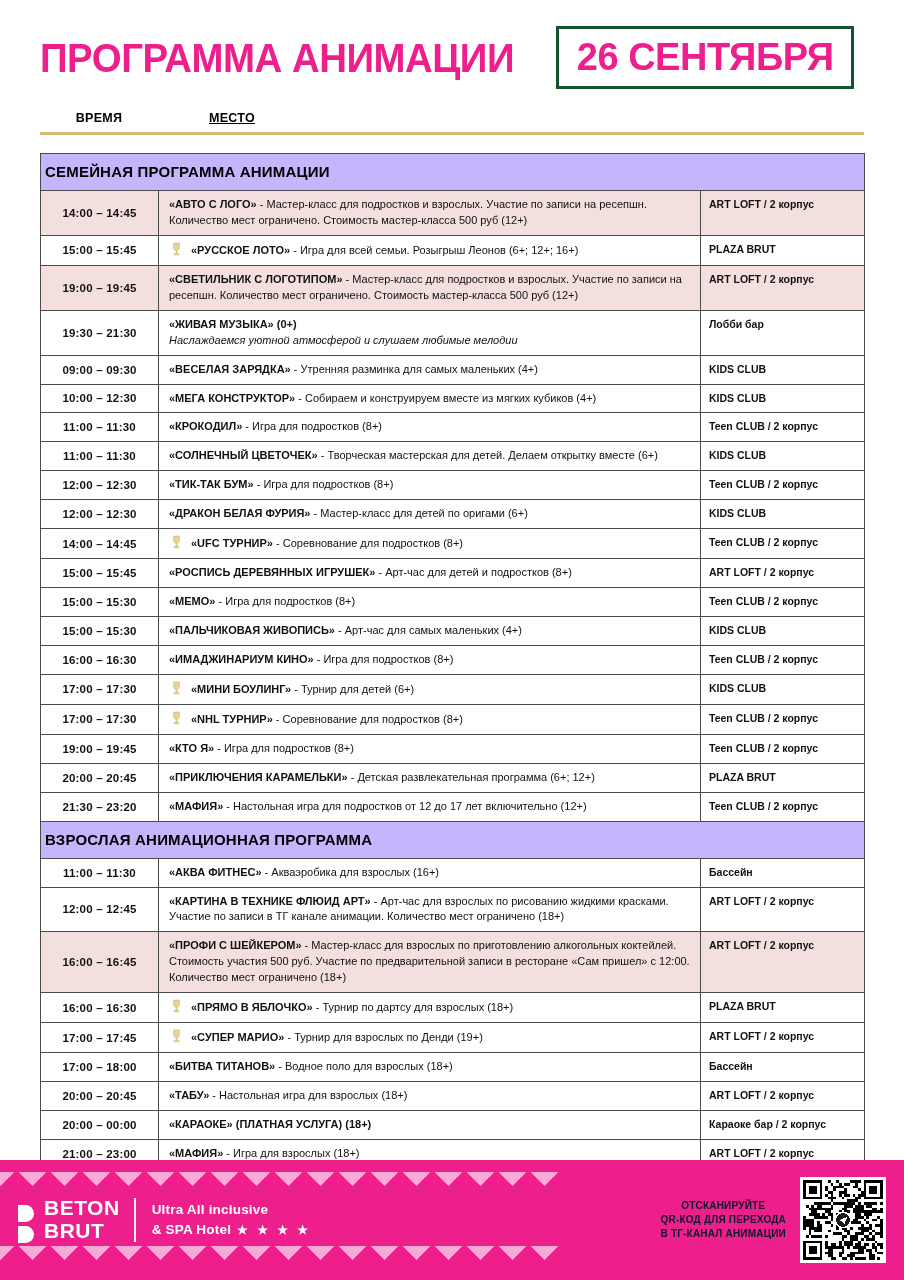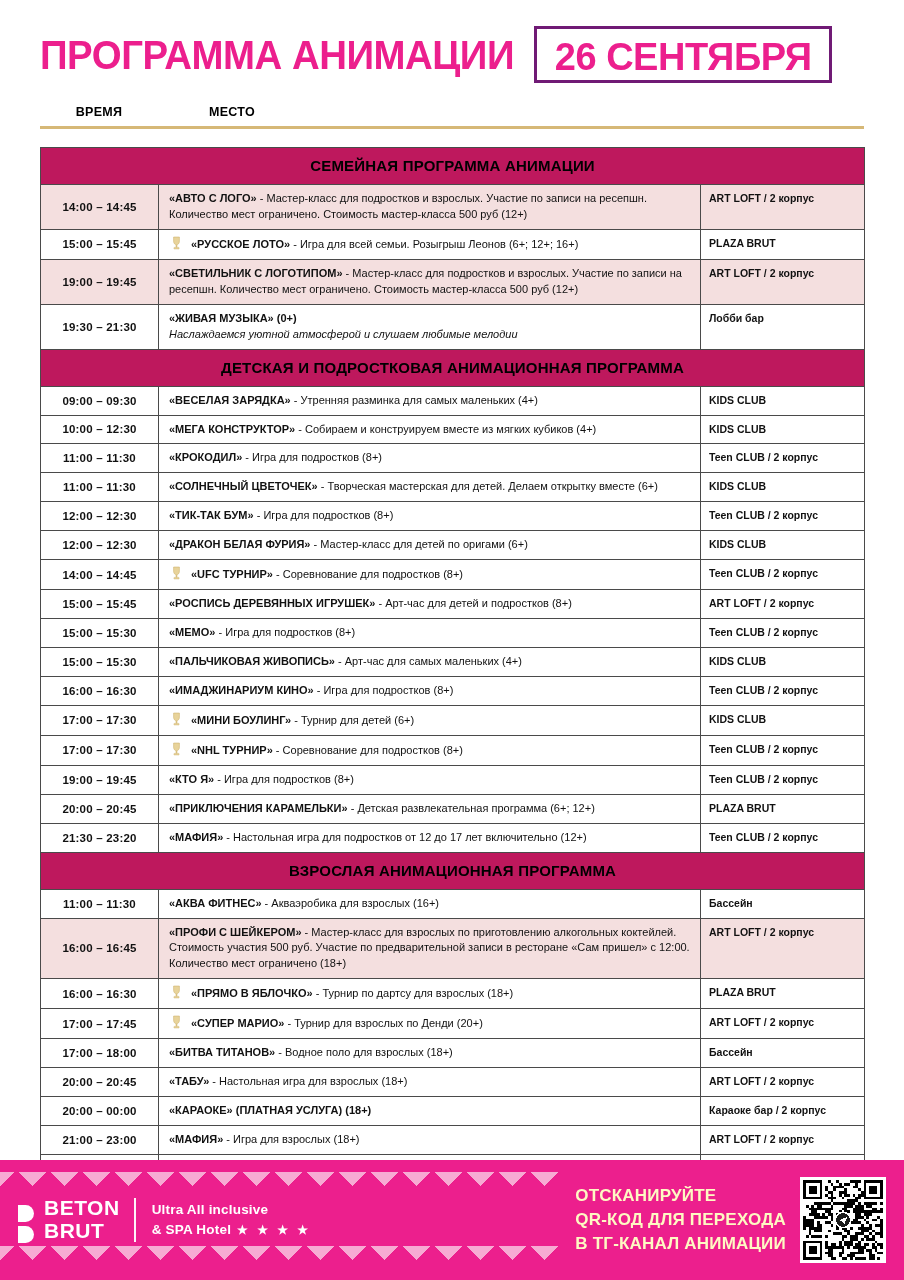--- a/index.html
+++ b/index.html
@@ -28,22 +28,23 @@
     font-weight: bold;
     color: #ec1f8d;
     letter-spacing: -0.5px;
     line-height: 1;
     white-space: nowrap;
     font-stretch: condensed;
     transform: scaleX(0.96);
     transform-origin: left center;
   }
   .date-box {
-    border: 3px solid #701a75;
-    padding: 9px 18px 4px 18px;
+    margin-left: 22px;
+    border: 3px solid #14532d;
+    padding: 9px 18px 10px 18px;
     line-height: 1;
   }
   .date-text {
     font-size: 38px;
     font-weight: bold;
     color: #ec1f8d;
     letter-spacing: -0.5px;
     white-space: nowrap;
     line-height: 1;
   }
@@ -54,21 +55,21 @@
     display: flex;
     font-size: 12.5px;
     font-weight: bold;
     letter-spacing: 0.3px;
     color: #000;
     padding-bottom: 7px;
     align-items: center;
   }
   .ch-time   { width: 118px; text-align: center; }
   .ch-event  { width: 540px; text-align: center; }
-  .ch-place  { width: 148px; text-align: center; }
+  .ch-place  { width: 148px; text-align: center; text-decoration: underline; }
 
   .gold-rule {
     margin: 0 40px;
     height: 3px;
     background: #d6b877;
   }
 
   
   .schedule {
     margin: 18px 40px 0 40px;
@@ -83,23 +84,22 @@
   }
   col.c-time  { width: 118px; }
   col.c-event { width: 542px; }
   col.c-place { width: 164px; }
 
   tr.section-row td {
     border-left: 1px solid #4a4a4a;
     border-right: 1px solid #4a4a4a;
     border-top: 1px solid #4a4a4a;
     border-bottom: 1px solid #4a4a4a;
-    text-align: center;
     padding: 9px 4px 10px 4px;
-    background: #be185d;
+    background: #c4b5fd;
   }
   .section-title {
     font-size: 15px;
     font-weight: bold;
     letter-spacing: 0.2px;
     color: #000;
   }
 
   tr.event-row td.cell-time {
     font-size: 11.5px;
@@ -209,25 +209,25 @@
   }
   .stars { letter-spacing: 3px; font-size: 12px; margin-left: 6px; }
 
   .footer-right {
     margin-left: auto;
     display: flex;
     align-items: center;
     gap: 14px;
   }
   .scan-text {
-    color: #fef9c3;
-    font-size: 17px;
+    color: #0f172a;
+    font-size: 10px;
     font-weight: bold;
     line-height: 1.42;
-    text-align: left;
+    text-align: center;
     letter-spacing: 0.2px;
   }
   .qr {
     width: 86px;
     height: 86px;
     background: #ffffff;
     padding: 3px;
     box-sizing: border-box;
     position: relative;
   }
@@ -278,25 +278,20 @@
       <tr class="event-row hl">
         <td class="cell-time">19:00 – 19:45</td>
         <td class="cell-event"><span class="ev-name">«СВЕТИЛЬНИК С ЛОГОТИПОМ»</span><span class="ev-desc"> - Мастер-класс для подростков и взрослых. Участие по записи на ресепшн. Количество мест ограничено. Стоимость мастер-класса 500 руб (12+)</span></td>
         <td class="cell-place">ART LOFT / 2 корпус</td>
       </tr>
       <tr class="event-row">
         <td class="cell-time">19:30 – 21:30</td>
         <td class="cell-event"><span class="ev-name">«ЖИВАЯ МУЗЫКА» (0+)</span><span class="ev-desc"></span><span class="ev-sub">Наслаждаемся уютной атмосферой и слушаем любимые мелодии</span></td>
         <td class="cell-place">Лобби бар</td>
       </tr>
-      <tr class="section-row">
-        <td colspan="3">
-          <div class="section-title">ДЕТСКАЯ И ПОДРОСТКОВАЯ АНИМАЦИОННАЯ ПРОГРАММА</div>
-        </td>
-      </tr>
       <tr class="event-row">
         <td class="cell-time">09:00 – 09:30</td>
         <td class="cell-event"><span class="ev-name">«ВЕСЕЛАЯ ЗАРЯДКА»</span><span class="ev-desc"> - Утренняя разминка для самых маленьких (4+)</span></td>
         <td class="cell-place">KIDS CLUB</td>
       </tr>
       <tr class="event-row">
         <td class="cell-time">10:00 – 12:30</td>
         <td class="cell-event"><span class="ev-name">«МЕГА КОНСТРУКТОР»</span><span class="ev-desc"> - Собираем и конструируем вместе из мягких кубиков (4+)</span></td>
         <td class="cell-place">KIDS CLUB</td>
       </tr>
@@ -385,41 +380,46 @@
       <tr class="section-row">
         <td colspan="3">
           <div class="section-title">ВЗРОСЛАЯ АНИМАЦИОННАЯ ПРОГРАММА</div>
         </td>
       </tr>
       <tr class="event-row">
         <td class="cell-time">11:00 – 11:30</td>
         <td class="cell-event"><span class="ev-name">«АКВА ФИТНЕС»</span><span class="ev-desc"> - Акваэробика для взрослых (16+)</span></td>
         <td class="cell-place">Бассейн</td>
       </tr>
+      <tr class="event-row">
+        <td class="cell-time">12:00 – 12:45</td>
+        <td class="cell-event"><span class="ev-name">«КАРТИНА В ТЕХНИКЕ ФЛЮИД АРТ»</span><span class="ev-desc"> - Арт-час для взрослых по рисованию жидкими красками. Участие по записи в ТГ канале анимации. Количество мест ограничено (18+)</span></td>
+        <td class="cell-place">ART LOFT / 2 корпус</td>
+      </tr>
       <tr class="event-row hl">
         <td class="cell-time">16:00 – 16:45</td>
         <td class="cell-event"><span class="ev-name">«ПРОФИ С ШЕЙКЕРОМ»</span><span class="ev-desc"> - Мастер-класс для взрослых по приготовлению алкогольных коктейлей. Стоимость участия 500 руб. Участие по предварительной записи в ресторане «Сам пришел» с 12:00. Количество мест ограничено (18+)</span></td>
         <td class="cell-place">ART LOFT / 2 корпус</td>
       </tr>
       <tr class="event-row">
         <td class="cell-time">16:00 – 16:30</td>
         <td class="cell-event"><span class="trophy-icon"><svg viewBox="0 0 11 15" width="11" height="15">
               <path d="M2.6 1h5.8v4.2c0 2.1-1.3 3.6-2.9 3.6S2.6 7.3 2.6 5.2Z" fill="#e8d39a" stroke="#c9ab63" stroke-width=".5"></path>
               <rect x="4.7" y="8.6" width="1.6" height="3" fill="#d9c07e"></rect>
               <rect x="2.9" y="11.4" width="5.2" height="1.6" rx=".4" fill="#e8d39a" stroke="#c9ab63" stroke-width=".4"></rect>
             </svg></span><span class="ev-name">«ПРЯМО В ЯБЛОЧКО»</span><span class="ev-desc"> - Турнир по дартсу для взрослых (18+)</span></td>
         <td class="cell-place">PLAZA BRUT</td>
       </tr>
       <tr class="event-row">
         <td class="cell-time">17:00 – 17:45</td>
         <td class="cell-event"><span class="trophy-icon"><svg viewBox="0 0 11 15" width="11" height="15">
               <path d="M2.6 1h5.8v4.2c0 2.1-1.3 3.6-2.9 3.6S2.6 7.3 2.6 5.2Z" fill="#e8d39a" stroke="#c9ab63" stroke-width=".5"></path>
               <rect x="4.7" y="8.6" width="1.6" height="3" fill="#d9c07e"></rect>
               <rect x="2.9" y="11.4" width="5.2" height="1.6" rx=".4" fill="#e8d39a" stroke="#c9ab63" stroke-width=".4"></rect>
-            </svg></span><span class="ev-name">«СУПЕР МАРИО»</span><span class="ev-desc"> - Турнир для взрослых по Денди (20+)</span></td>
+            </svg></span><span class="ev-name">«СУПЕР МАРИО»</span><span class="ev-desc"> - Турнир для взрослых по Денди (19+)</span></td>
         <td class="cell-place">ART LOFT / 2 корпус</td>
       </tr>
       <tr class="event-row">
         <td class="cell-time">17:00 – 18:00</td>
         <td class="cell-event"><span class="ev-name">«БИТВА ТИТАНОВ»</span><span class="ev-desc"> - Водное поло для взрослых (18+)</span></td>
         <td class="cell-place">Бассейн</td>
       </tr>
       <tr class="event-row">
         <td class="cell-time">20:00 – 20:45</td>
         <td class="cell-event"><span class="ev-name">«ТАБУ»</span><span class="ev-desc"> - Настольная игра для взрослых (18+)</span></td>

